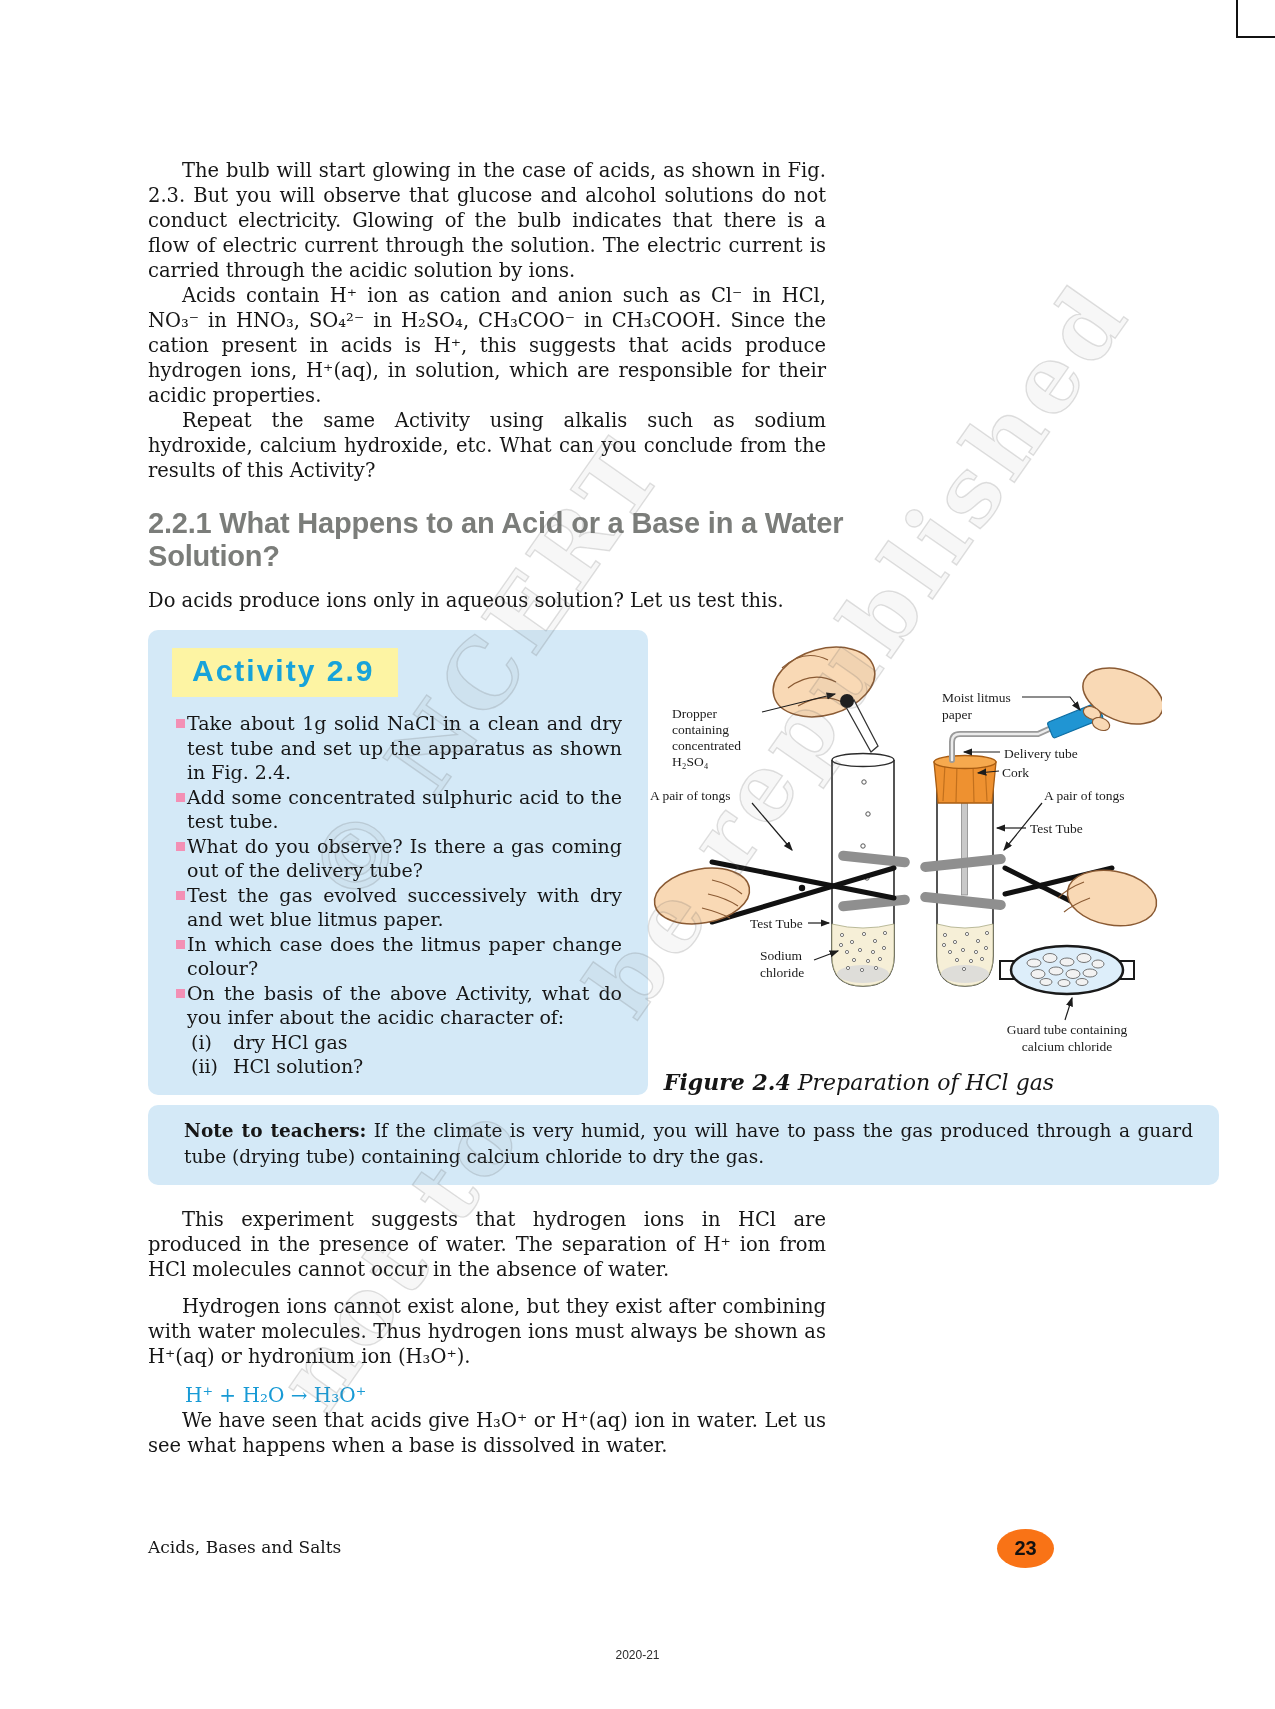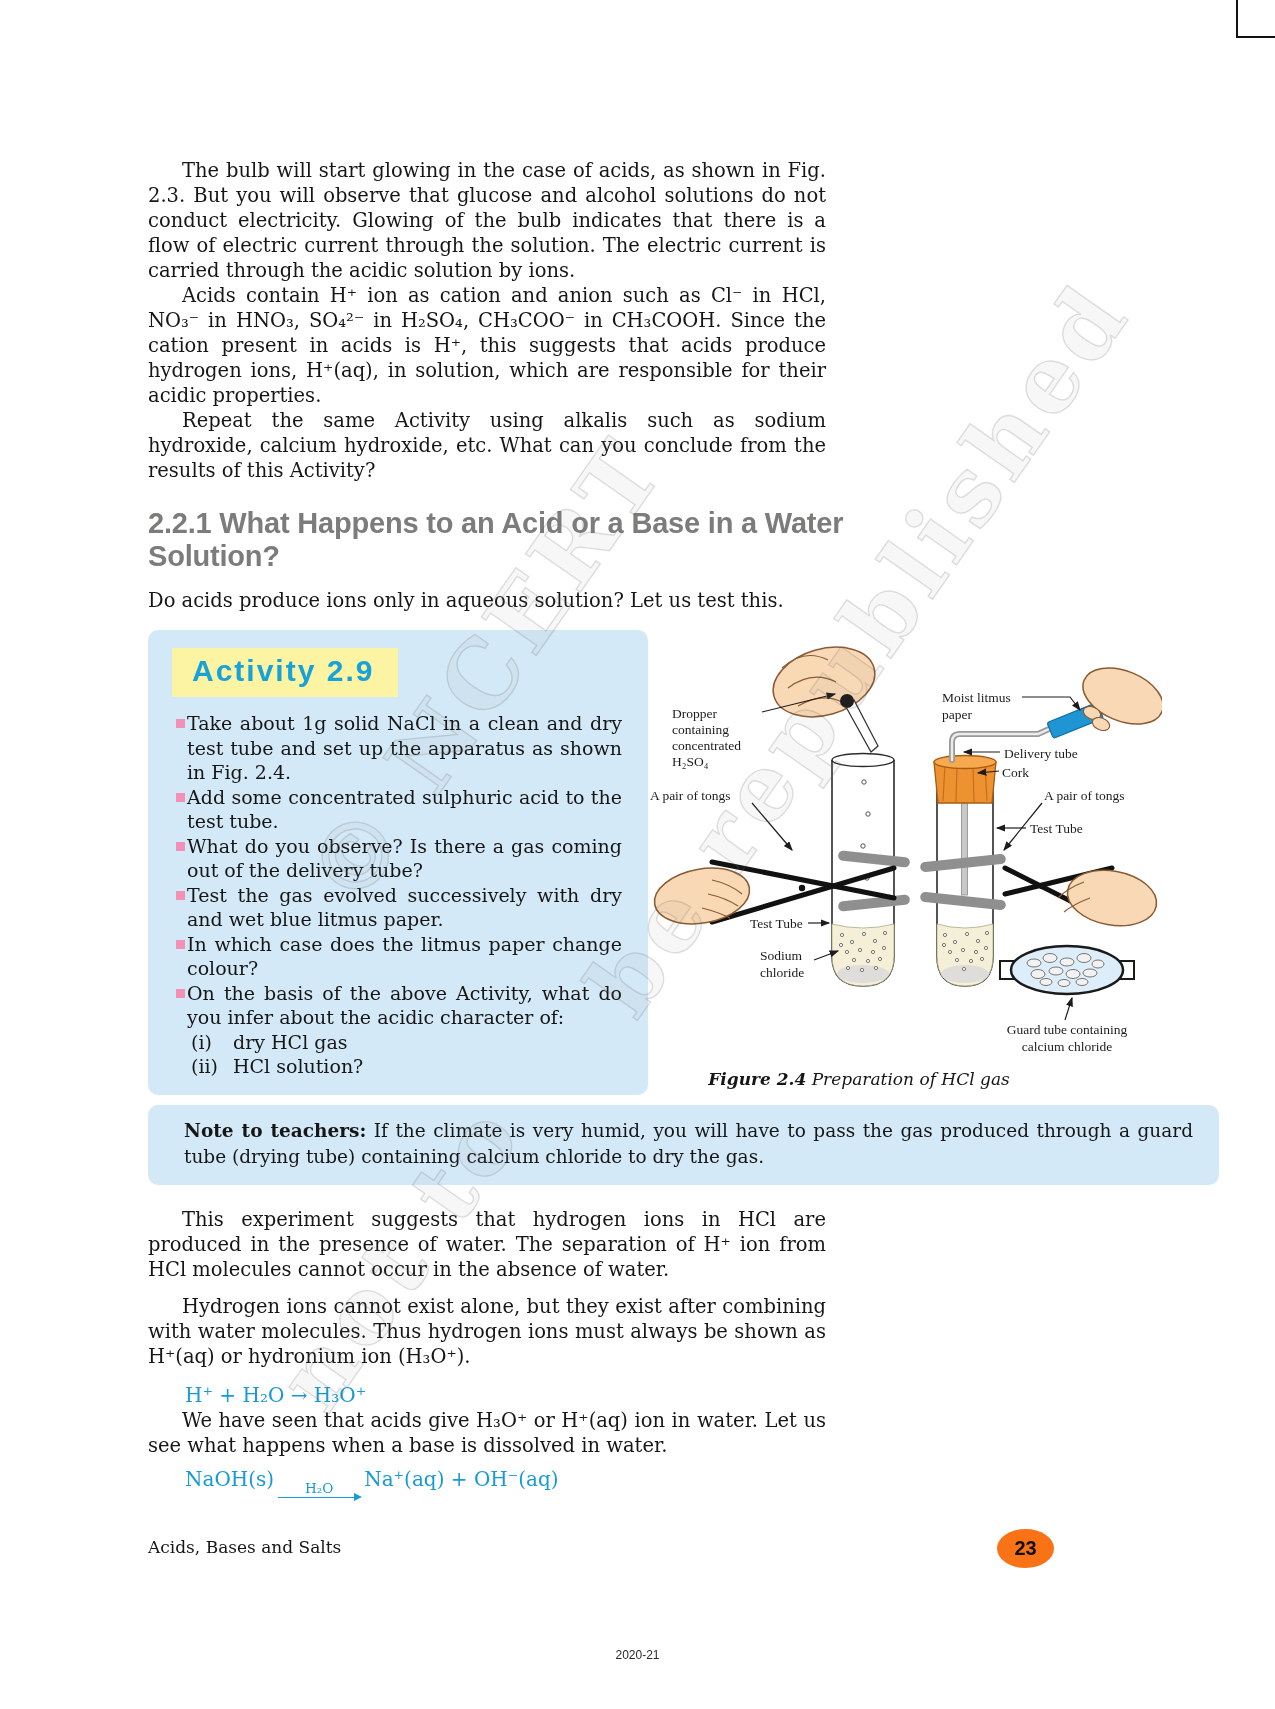--- a/index.html
+++ b/index.html
@@ -26,21 +26,21 @@
              padding:6px 24px 9px 20px;letter-spacing:2px;}
   .act-list{list-style:none;margin:6px 0 0 0;padding:0 26px 0 28px;}
   .act-list li{display:flex;gap:2px;font-size:19px;line-height:24.5px;margin:0;}
   .act-list .sq{flex:0 0 auto;width:9px;height:9px;background:#f390b5;margin-top:8px;}
   .act-list .li-body{flex:1;text-align:justify;}
   .subitem{display:flex;gap:8px;text-align:left;}
   .subitem .m{flex:0 0 34px;padding-left:4px;}
   
   .figure-col{width:520px;margin-left:-6px;position:relative;}
   .figure-col svg text{font-family:"Liberation Serif","DejaVu Serif",serif;font-size:13.5px;fill:#1c1c1c;}
-  .fig-caption{text-align:center;padding-right:86px;font-size:17px;margin-top:0;}
+  .fig-caption{text-align:center;padding-right:86px;font-size:22px;margin-top:0;}
   .fig-caption .fb{font-weight:700;font-style:italic;}
   .fig-caption .fi{font-style:italic;}
   
   .note-box{width:1071px;background:#d4e9f7;border-radius:10px;margin-top:10px;
             padding:13px 26px 15px 36px;box-sizing:border-box;font-size:18.5px;line-height:26px;text-align:justify;}
   .note-box .nb{font-weight:700;}
   
   .disc{margin-top:22px;}
   .eq{color:#189ad5;font-size:20px;line-height:26px;margin:13px 0 0 37px;white-space:nowrap;}
   .rxn-arrow{display:inline-flex;flex-direction:column;align-items:center;vertical-align:-7px;margin:0 4px;}
@@ -298,24 +298,18 @@
     </div>
 
     <div class="bodytext" style="margin-top:12px;">
       <p>Hydrogen ions cannot exist alone, but they exist after combining with water molecules. Thus hydrogen ions must always be shown as H⁺(aq) or hydronium ion (H₃O⁺).</p>
     </div>
     <div class="eq">H⁺ + H₂O → H₃O⁺</div>
 
     <div class="bodytext" style="">
       <p>We have seen that acids give H₃O⁺ or H⁺(aq) ion in water. Let us see what happens when a base is dissolved in water.</p>
     </div>
-    <div class="eq" style="margin-top:8px;">
-      <span>NaOH(s)</span><span class="rxn-arrow">
-          <span class="over">H₂O</span>
-          <span class="line"></span>
-        </span><span>Na⁺(aq) + OH⁻(aq)</span>
-    </div>
   </div>
 
   <div class="footer-left">Acids, Bases and Salts</div>
   <div class="page-badge">23</div>
   <div class="year">2020-21</div>
 </div>
 
 </body></html>

